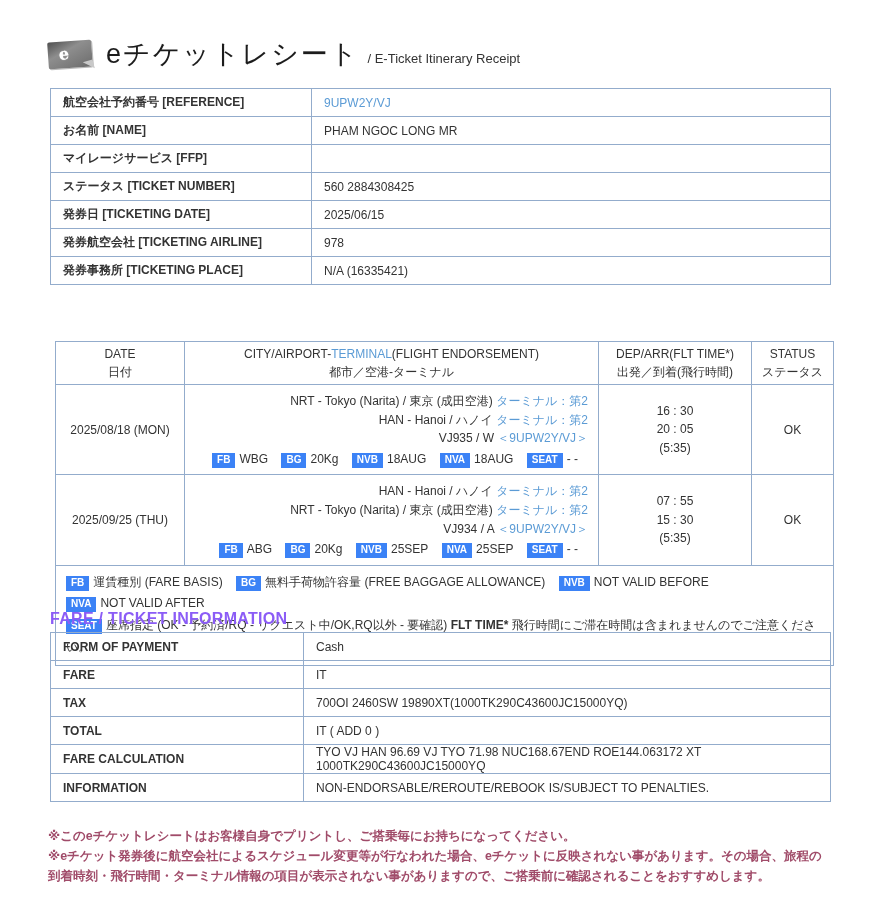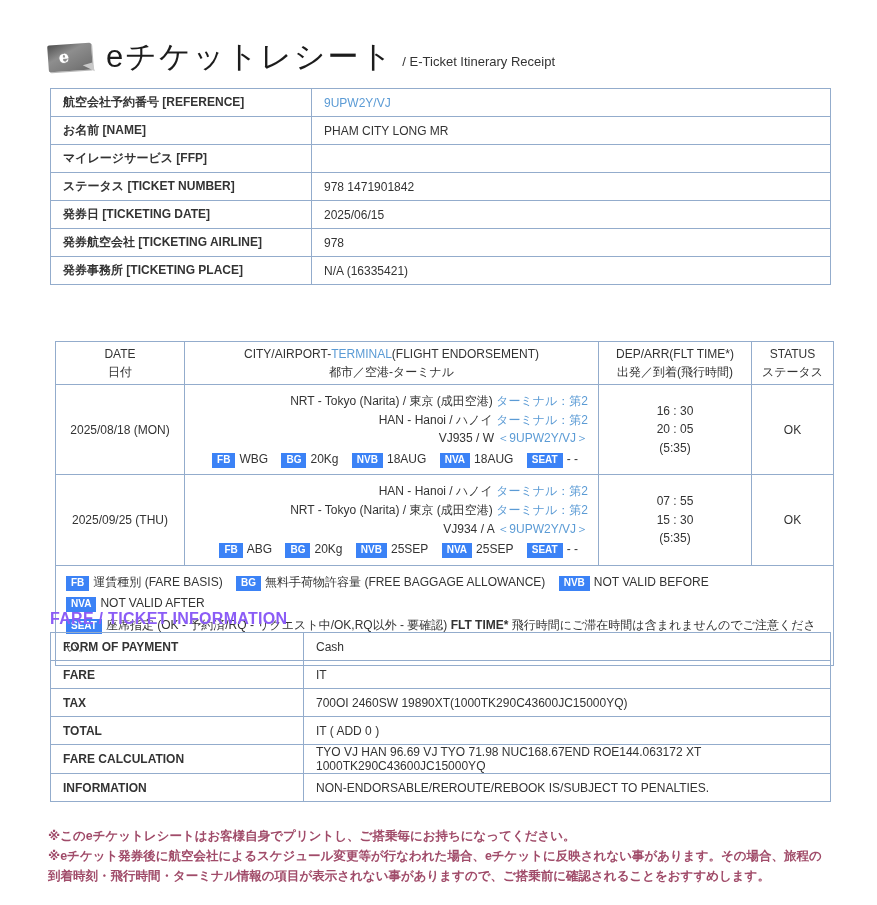--- a/index.html
+++ b/index.html
@@ -22,21 +22,21 @@
   .logo::after{ 
     content:"";position:absolute;right:-1px;bottom:-3px;width:0;height:0;
     border-left:10px solid transparent;border-top:9px solid #c9c9c9;
     transform:rotate(-12deg);
   }
   .logo-e{
     position:absolute;left:11px;top:3px;color:#fff;
     font-size:16px;font-weight:bold;font-family:"DejaVu Serif",serif;
     text-shadow:0 0 1px #fff;
   }
-  .title-jp{font-size:31px;color:#1c1c1c;margin-left:14px;letter-spacing:2px;}
+  .title-jp{font-size:27px;color:#1c1c1c;margin-left:14px;letter-spacing:2px;}
   .title-en{font-size:13px;color:#333;margin-left:8px;position:relative;top:4px;}
 
   
   table{border-collapse:collapse;table-layout:fixed;}
   td{border:1px solid #93accc;vertical-align:middle;}
 
   
   .info-table{position:absolute;left:50px;top:88px;width:781px;}
   .info-table td{height:27px;padding:0 0 0 12px;}
   .info-table td.lbl{width:248px;font-weight:bold;}
@@ -94,29 +94,29 @@
   </div>
 
   <table class="info-table">
     <tbody>
     <tr>
       <td class="lbl">航空会社予約番号 [REFERENCE]</td>
       <td class="val blue-text">9UPW2Y/VJ</td>
     </tr>
     <tr>
       <td class="lbl">お名前 [NAME]</td>
-      <td class="val">PHAM CITY LONG MR</td>
+      <td class="val">PHAM NGOC LONG MR</td>
     </tr>
     <tr>
       <td class="lbl">マイレージサービス [FFP]</td>
       <td class="val"></td>
     </tr>
     <tr>
       <td class="lbl">ステータス [TICKET NUMBER]</td>
-      <td class="val">978 1471901842</td>
+      <td class="val">560 2884308425</td>
     </tr>
     <tr>
       <td class="lbl">発券日 [TICKETING DATE]</td>
       <td class="val">2025/06/15</td>
     </tr>
     <tr>
       <td class="lbl">発券航空会社 [TICKETING AIRLINE]</td>
       <td class="val">978</td>
     </tr>
     <tr>

